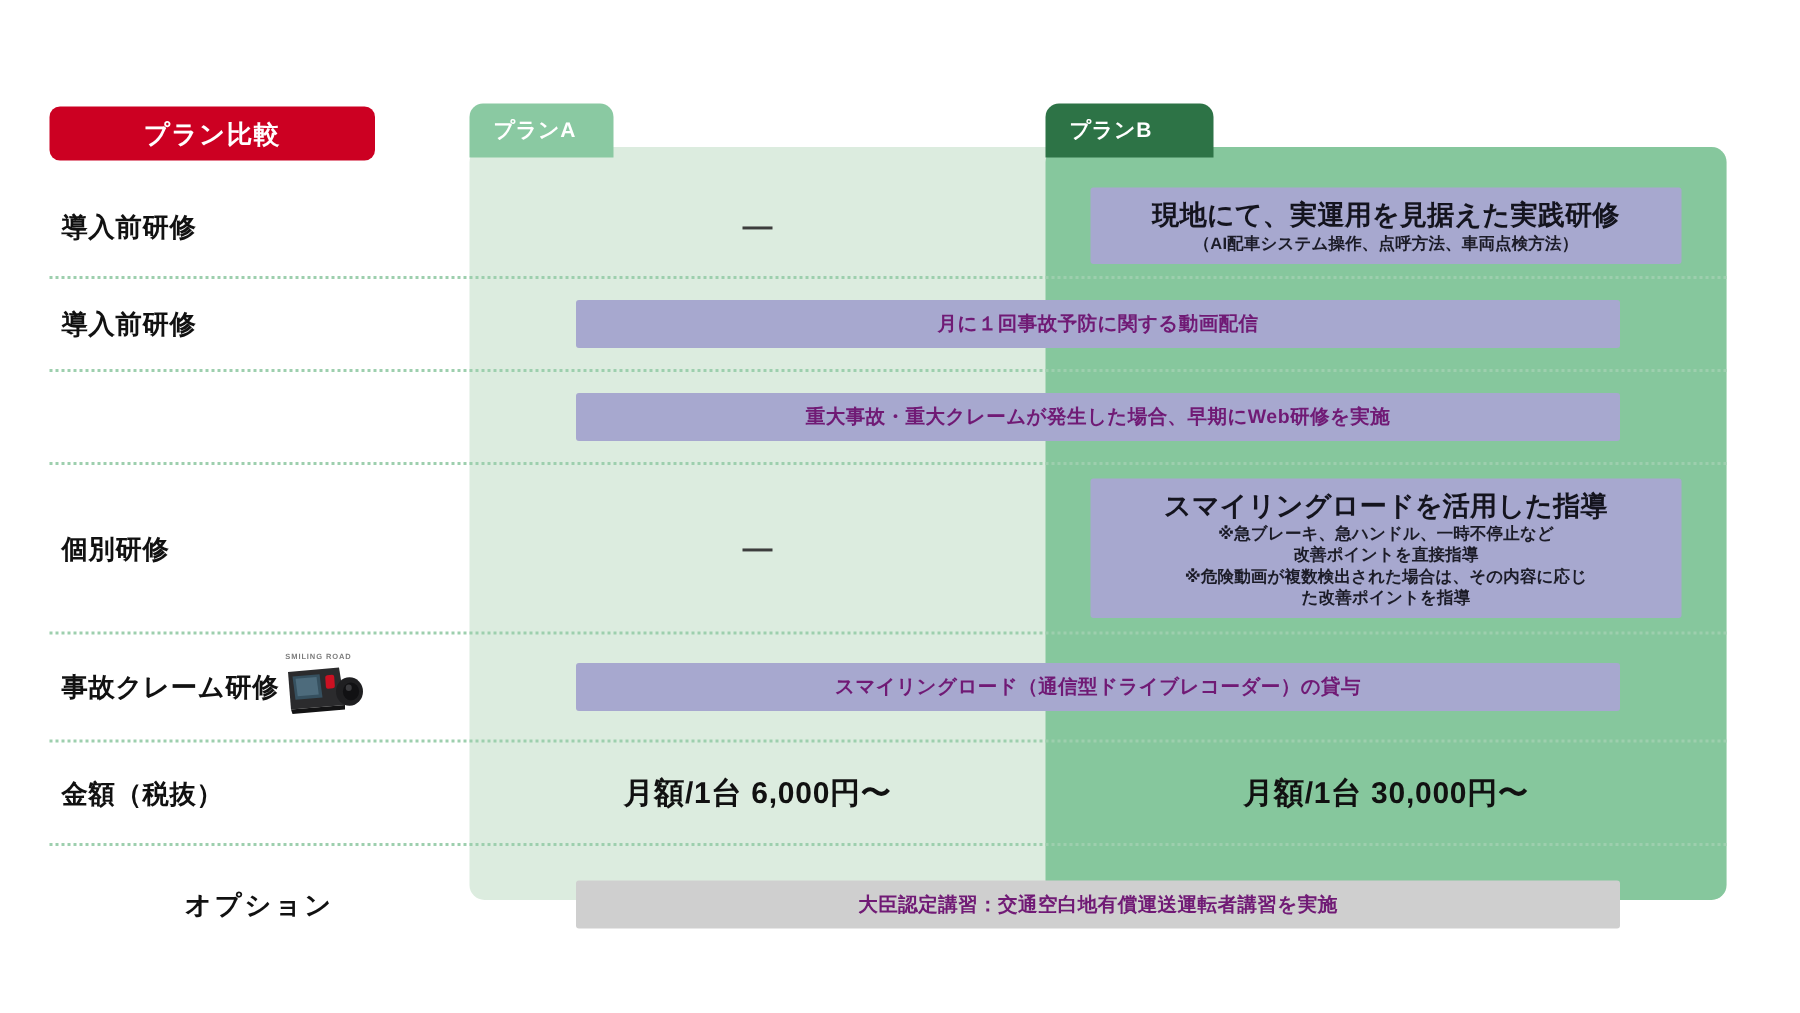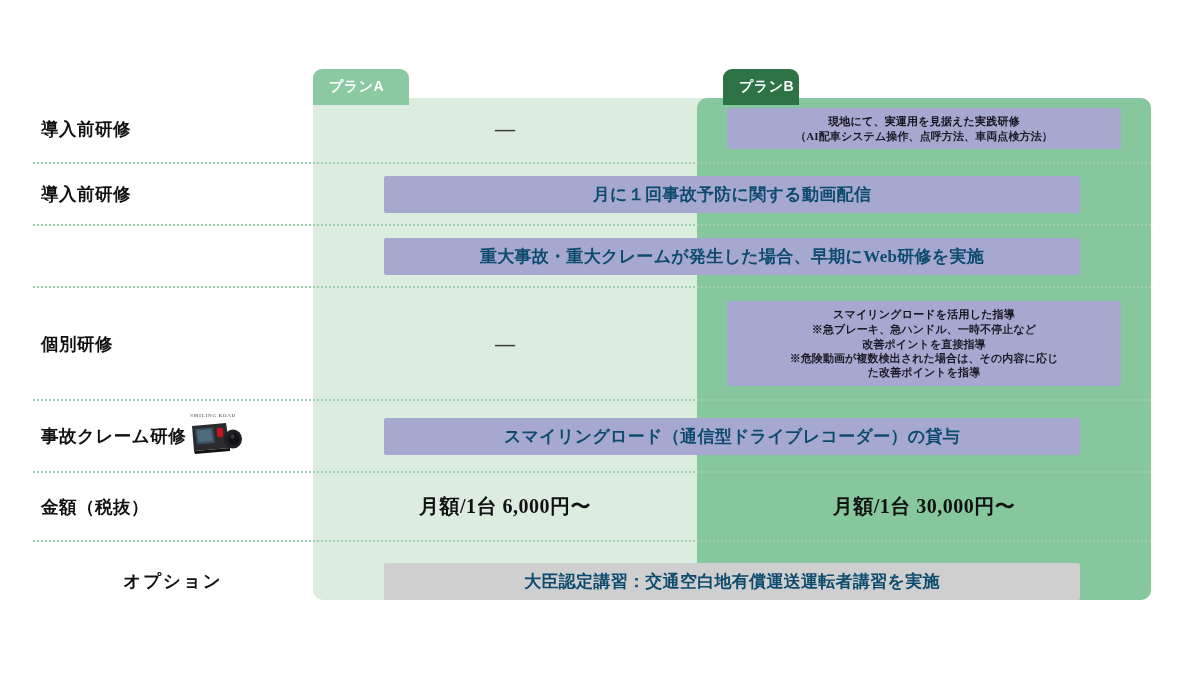--- a/index.html
+++ b/index.html
@@ -57,23 +57,22 @@
     color: #ffffff;
     letter-spacing: 0.5px;
   }
   #tab-plan-a {
     left: 313px;
     width: 96px;
     background: #8ac9a2;
   }
   #tab-plan-b {
     left: 697px;
-    width: 76px;
+    width: 112px;
     background: #2d7346;
-    margin-left: 26px;
   }
 
   #compare-badge {
     position: absolute;
     left: 33px;
     top: 71px;
     width: 217px;
     height: 36px;
     background: #cc0022;
     border-radius: 7px;
@@ -83,23 +82,22 @@
     letter-spacing: 1px;
     display: flex;
     align-items: center;
     justify-content: center;
   }
 
   
   #rows {
     position: absolute;
     left: 33px;
-    top: 95px;
+    top: 117px;
     width: 1118px;
-    font-family: Liberation Serif, serif;
   }
   .row {
     position: relative;
     box-sizing: border-box;
     border-bottom: 2px dotted #9dcfae;
   }
   .row.no-rule { border-bottom: none; }
 
   .row-label {
     position: absolute;
@@ -152,31 +150,31 @@
     justify-content: center;
     text-align: center;
     border-radius: 2px;
   }
   .bar-purple { background: #a7a8cf; }
   .bar-gray { background: #cfcfcf; }
 
   .bar-wide {
     width: 696px;
     padding: 7px 10px;
-    font-size: 17px;
-    font-weight: bold;
-    color: #0c4a6e;
+    font-size: 13px;
+    font-weight: bold;
+    color: #701a75;
     letter-spacing: 0.3px;
   }
   .bar-b {
     width: 394px;
     padding: 6px 8px;
   }
   .bar-title {
-    font-size: 11px;
+    font-size: 18px;
     font-weight: bold;
     color: #14141e;
     line-height: 1.35;
     letter-spacing: 0.2px;
   }
   .bar-sub {
     font-size: 11px;
     font-weight: bold;
     color: #1c1c28;
     line-height: 1.3;
@@ -214,20 +212,21 @@
   }
 </style>
 </head>
 <body>
 
 <div id="stage">
 
   <div id="col-a-panel" class="col-panel"></div>
   <div id="col-b-panel" class="col-panel"></div>
 
+  <div id="compare-badge">プラン比較</div>
   <div id="tab-plan-a" class="plan-tab">プランA</div>
   <div id="tab-plan-b" class="plan-tab">プランB</div>
 
   <div id="rows">
 
     <div class="row" style="height:69px">
       <div class="row-label">導入前研修</div>
       <div class="cells">
         <div class="cell cell-a">
           <span class="dash">—</span>

